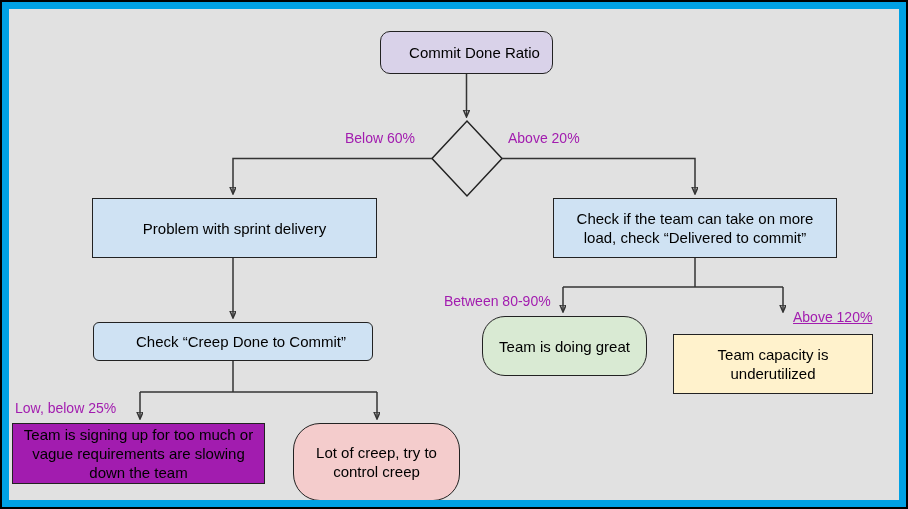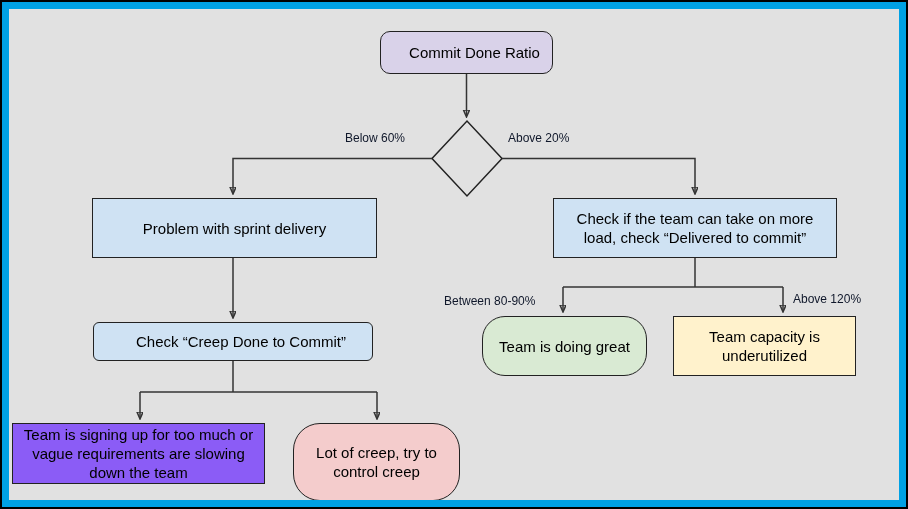--- a/index.html
+++ b/index.html
@@ -53,40 +53,40 @@
     border: 1.5px solid #222;
     font-size: 15px;
     line-height: 19px;
     color: #000;
     z-index: 2;
     padding: 2px 8px;
   }
   .rounded { border-radius: 10px; padding-left: 24px; }
   .edge-label {
     position: absolute;
-    font-size: 12px;
+    font-size: 14px;
     line-height: 18px;
-    color: #0f172a;
+    color: #a21caf;
     white-space: nowrap;
     z-index: 3;
   }
   
   .n-root          { left: 380px; top: 31px;  width: 173px; height: 43px; }
   .n-problem       { left: 92px;  top: 198px; width: 285px; height: 60px; }
   .n-check-load    { left: 553px; top: 198px; width: 284px; height: 60px; }
   .n-check-creep   { left: 93px;  top: 322px; width: 280px; height: 39px; border-radius: 6px; }
   .n-too-much      { left: 12px;  top: 423px; width: 253px; height: 61px; }
   .n-lot-creep     { left: 293px; top: 423px; width: 167px; height: 78px; border-radius: 27px; }
   .n-doing-great   { left: 482px; top: 316px; width: 165px; height: 60px; border-radius: 23px; }
-  .n-underutilized { left: 673px; top: 316px; width: 183px; height: 60px; }
+  .n-underutilized { left: 673px; top: 334px; width: 200px; height: 60px; }
   
   .l-below-60      { left: 345px; top: 129px; }
   .l-above-70      { left: 508px; top: 129px; }
   .l-between-80-90 { left: 444px; top: 292px; }
-  .l-above-120     { left: 793px; top: 290px; }
+  .l-above-120     { left: 793px; top: 308px; text-decoration: underline; }
   .l-low-below-25  { left: 15px;  top: 399px; }
   .l-high-above-40 { left: 387px; top: 399px; }
 </style>
 </head>
 <body>
 
 <div class="stage">
 
   <svg class="connector-layer" width="908" height="509" viewBox="0 0 908 509">
     <defs>
@@ -125,36 +125,37 @@
   </div>
 
   <div class="node n-check-load" style="background-color: rgb(207, 226, 243); align-items: center;">
     <span>Check if the team can take on more load, check “Delivered to commit”</span>
   </div>
 
   <div class="node rounded n-check-creep" style="background-color: rgb(207, 226, 243);">
     <span>Check “Creep Done to Commit”</span>
   </div>
 
-  <div class="node n-too-much" style="background-color: #8b5cf6;">
+  <div class="node n-too-much" style="background-color: #a21caf;">
     <span>Team is signing up for too much or vague requirements are slowing down the team</span>
   </div>
 
   <div class="node n-lot-creep" style="background-color: rgb(244, 204, 204);">
     <span>Lot of creep, try to control creep</span>
   </div>
 
   <div class="node n-doing-great" style="background-color: rgb(217, 234, 211);">
     <span>Team is doing great</span>
   </div>
 
   <div class="node n-underutilized" style="background-color: rgb(255, 242, 204);">
     <span>Team capacity is underutilized</span>
   </div>
 
   <div class="edge-label l-below-60">Below 60%</div>
   <div class="edge-label l-above-70">Above 20%</div>
   <div class="edge-label l-between-80-90">Between 80-90%</div>
   <div class="edge-label l-above-120">Above 120%</div>
+  <div class="edge-label l-low-below-25">Low, below 25%</div>
 
   <div class="frame-blue"></div>
   <div class="frame-black"></div>
 </div>
 
 </body></html>

